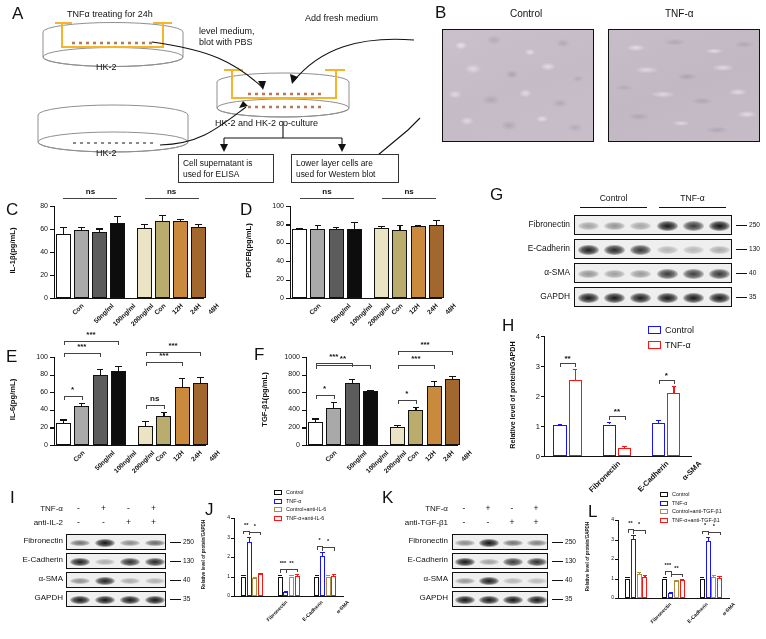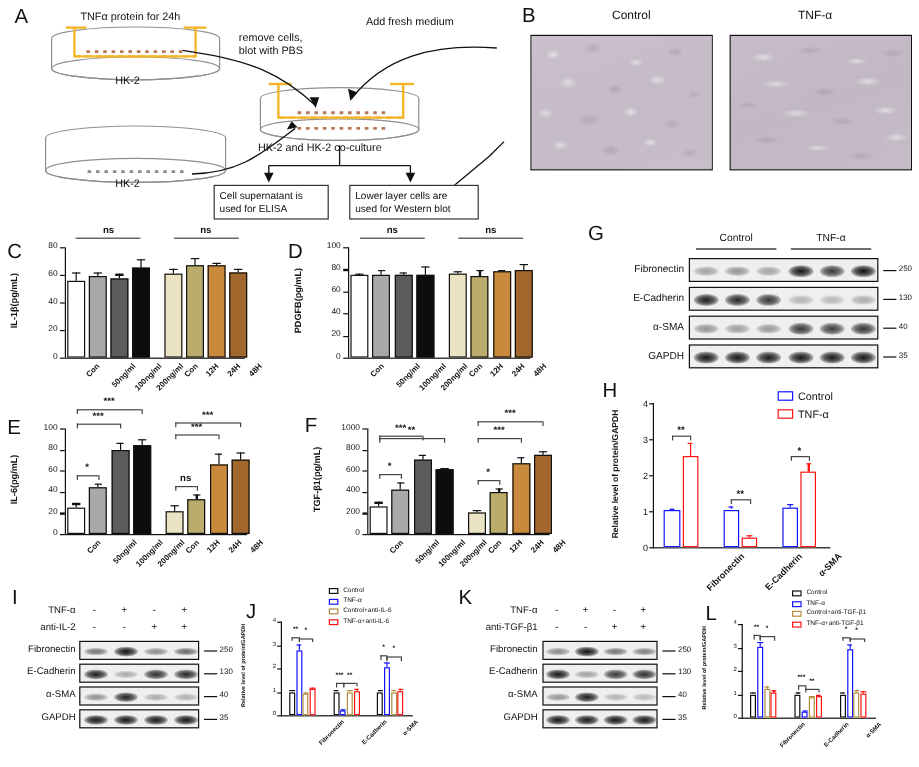--- a/index.html
+++ b/index.html
@@ -44,21 +44,21 @@
 
   
   .legitem { position:absolute; font-size:7px; white-space:nowrap; color:#111; }
   .legkey { position:absolute; border-width:1.4px; border-style:solid; }
 </style>
 </head>
 <body>
 
 <div class="panel" id="panelA" style="left:0;top:0;width:420px;height:185px;">
   <div class="plabel" style="left:12px;top:4px;">A</div>
-  <div class="cap" style="left:67px;top:9px;font-size:9px;">TNFα protein for 24h</div>
+  <div class="cap" style="left:67px;top:9px;font-size:9px;">TNFα treating for 24h</div>
 
   <svg class="sch" width="420" height="185">
 
     <ellipse cx="113" cy="32" rx="70" ry="9.5" fill="#fff" stroke="#8f8f8f" stroke-width="1"></ellipse>
     <path d="M43,32 L43,57 A70,9.5 0 0 0 183,57 L183,32" fill="#fff" stroke="#8f8f8f" stroke-width="1"></path>
     <ellipse cx="113" cy="57" rx="70" ry="9.5" fill="none" stroke="#8f8f8f" stroke-width="1"></ellipse>
 
     <path d="M62,23 L62,47 L163,47 L163,23" fill="none" stroke="#f5b52a" stroke-width="2"></path>
     <line x1="62" y1="47" x2="163" y2="47" stroke="#f5b52a" stroke-width="2" stroke-dasharray="5,4"></line>
     <line x1="55" y1="23" x2="72" y2="23" stroke="#f5b52a" stroke-width="2"></line>
@@ -95,21 +95,21 @@
     <line x1="224" y1="138" x2="224" y2="149" stroke="#111" stroke-width="1.1"></line>
     <line x1="342" y1="138" x2="342" y2="149" stroke="#111" stroke-width="1.1"></line>
     <polygon points="224,152 220,144 228,144" fill="#111"></polygon>
     <polygon points="342,152 338,144 346,144" fill="#111"></polygon>
 
     <path d="M420,118 L408,130 L372,160" fill="none" stroke="#111" stroke-width="1.1"></path>
   </svg>
 
   <div class="cap" style="left:96px;top:62px;font-size:9px;">HK-2</div>
   <div class="cap" style="left:96px;top:148px;font-size:9px;">HK-2</div>
-  <div class="cap" style="left:199px;top:26px;font-size:9px;">remove cells,</div>
+  <div class="cap" style="left:199px;top:26px;font-size:9px;">level medium,</div>
   <div class="cap" style="left:199px;top:37px;font-size:9px;">blot with PBS</div>
   <div class="cap" style="left:305px;top:13px;font-size:9px;">Add fresh medium</div>
   <div class="cap" style="left:215px;top:118px;font-size:9px;">HK-2 and HK-2 co-culture</div>
 
   <div class="cap bx" style="left:178px;top:154px;width:96px;">
     <div>Cell supernatant is</div>
     <div>used for ELISA</div>
   </div>
   <div class="cap bx" style="left:291px;top:154px;width:108px;">
     <div>Lower layer cells are</div>

